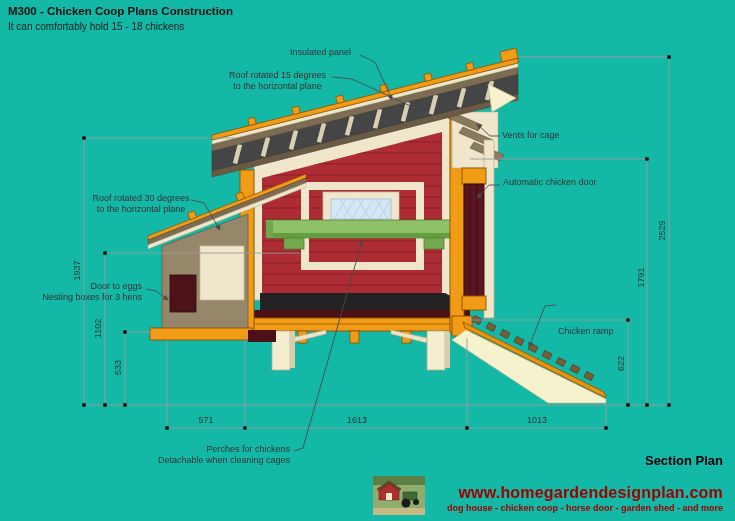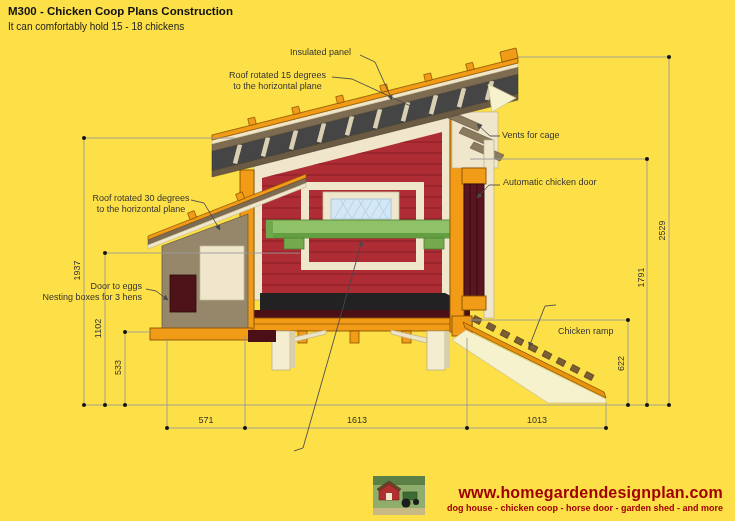--- a/index.html
+++ b/index.html
@@ -1,16 +1,16 @@
 <!DOCTYPE html>
 <html><head>
 <meta charset="utf-8">
 <style>
   html,body{margin:0;padding:0;background:#fff;}
-  #page{position:relative;width:735px;height:521px;background:#fde047;overflow:hidden;
+  #page{position:relative;width:735px;height:521px;background:#14b8a6;overflow:hidden;
         font-family:"Liberation Sans",sans-serif;color:#2b2b2b;}
   #drawing{position:absolute;left:0;top:0;}
   .abs{position:absolute;}
   .title{font-size:11.5px;font-weight:600;color:#111;}
   .subtitle{font-size:10px;color:#222;}
   .lbl{font-size:9px;color:#333;line-height:10.5px;white-space:nowrap;}
   .lbl.center{text-align:center;white-space:normal;}
   .lbl.right{text-align:right;white-space:normal;}
   .dim{font-size:9px;color:#333;}
   .dim-v{width:44px;height:11px;display:flex;align-items:center;justify-content:center;
@@ -245,31 +245,36 @@
   </div>
   <div class="abs lbl" style="left:502px;top:130px;">Vents for cage</div>
   <div class="abs lbl" style="left:503px;top:177px;">Automatic chicken door</div>
   <div class="abs lbl center" style="left:92px;top:193px;width:98px;">
     <span>Roof rotated 30 degrees</span><br>
     <span>to the horizontal plane</span>
   </div>
   <div class="abs lbl right" style="left:52px;top:281px;width:90px;">Door to eggs</div>
   <div class="abs lbl right" style="left:32px;top:292px;width:110px;">Nesting boxes for 3 hens</div>
   <div class="abs lbl" style="left:558px;top:298px;margin-top:28px;">Chicken ramp</div>
+  <div class="abs lbl right" style="left:118px;top:444px;width:172px;">
+    <span>Perches for chickens</span><br>
+    <span>Detachable when cleaning cages</span>
+  </div>
 
   <div class="abs dim dim-v" style="left:54px;top:265px;">1937</div>
   <div class="abs dim dim-v" style="left:75px;top:323px;">1102</div>
   <div class="abs dim dim-v" style="left:95px;top:362px;">533</div>
   <div class="abs dim dim-v" style="left:639px;top:225px;">2529</div>
   <div class="abs dim dim-v" style="left:618px;top:272px;">1791</div>
   <div class="abs dim dim-v" style="left:598px;top:358px;">622</div>
   <div class="abs dim dim-h" style="left:176px;top:415px;">571</div>
   <div class="abs dim dim-h" style="left:327px;top:415px;">1613</div>
   <div class="abs dim dim-h" style="left:507px;top:415px;">1013</div>
 
+  <div class="abs sec-title" style="right:12px;top:453px;width:200px;">Section Plan</div>
 
   <svg class="abs" style="left:373px;top:476px;" width="52" height="39" viewBox="0 0 52 39">
     <rect x="0" y="0" width="52" height="39" fill="#8FAE6B" stroke="#999" stroke-width="1"></rect>
     <rect x="0" y="0" width="52" height="9" fill="#5C7F46"></rect>
     <polygon points="6,13 16,7 26,13 26,24 6,24" fill="#B03030" stroke="#7A2020" stroke-width="0.6"></polygon>
     <polygon points="4,13 16,5 28,13 26,15 16,8 6,15" fill="#6E4226" stroke="#4a2c18" stroke-width="0.5"></polygon>
     <rect x="13" y="17" width="6" height="7" fill="#f0e8d0"></rect>
     <rect x="30" y="16" width="14" height="8" fill="#3E6B33" stroke="#27471f" stroke-width="0.6"></rect>
     <circle cx="33" cy="27" r="4.5" fill="#1c1c1c"></circle>
     <circle cx="43" cy="26" r="3" fill="#1c1c1c"></circle>

